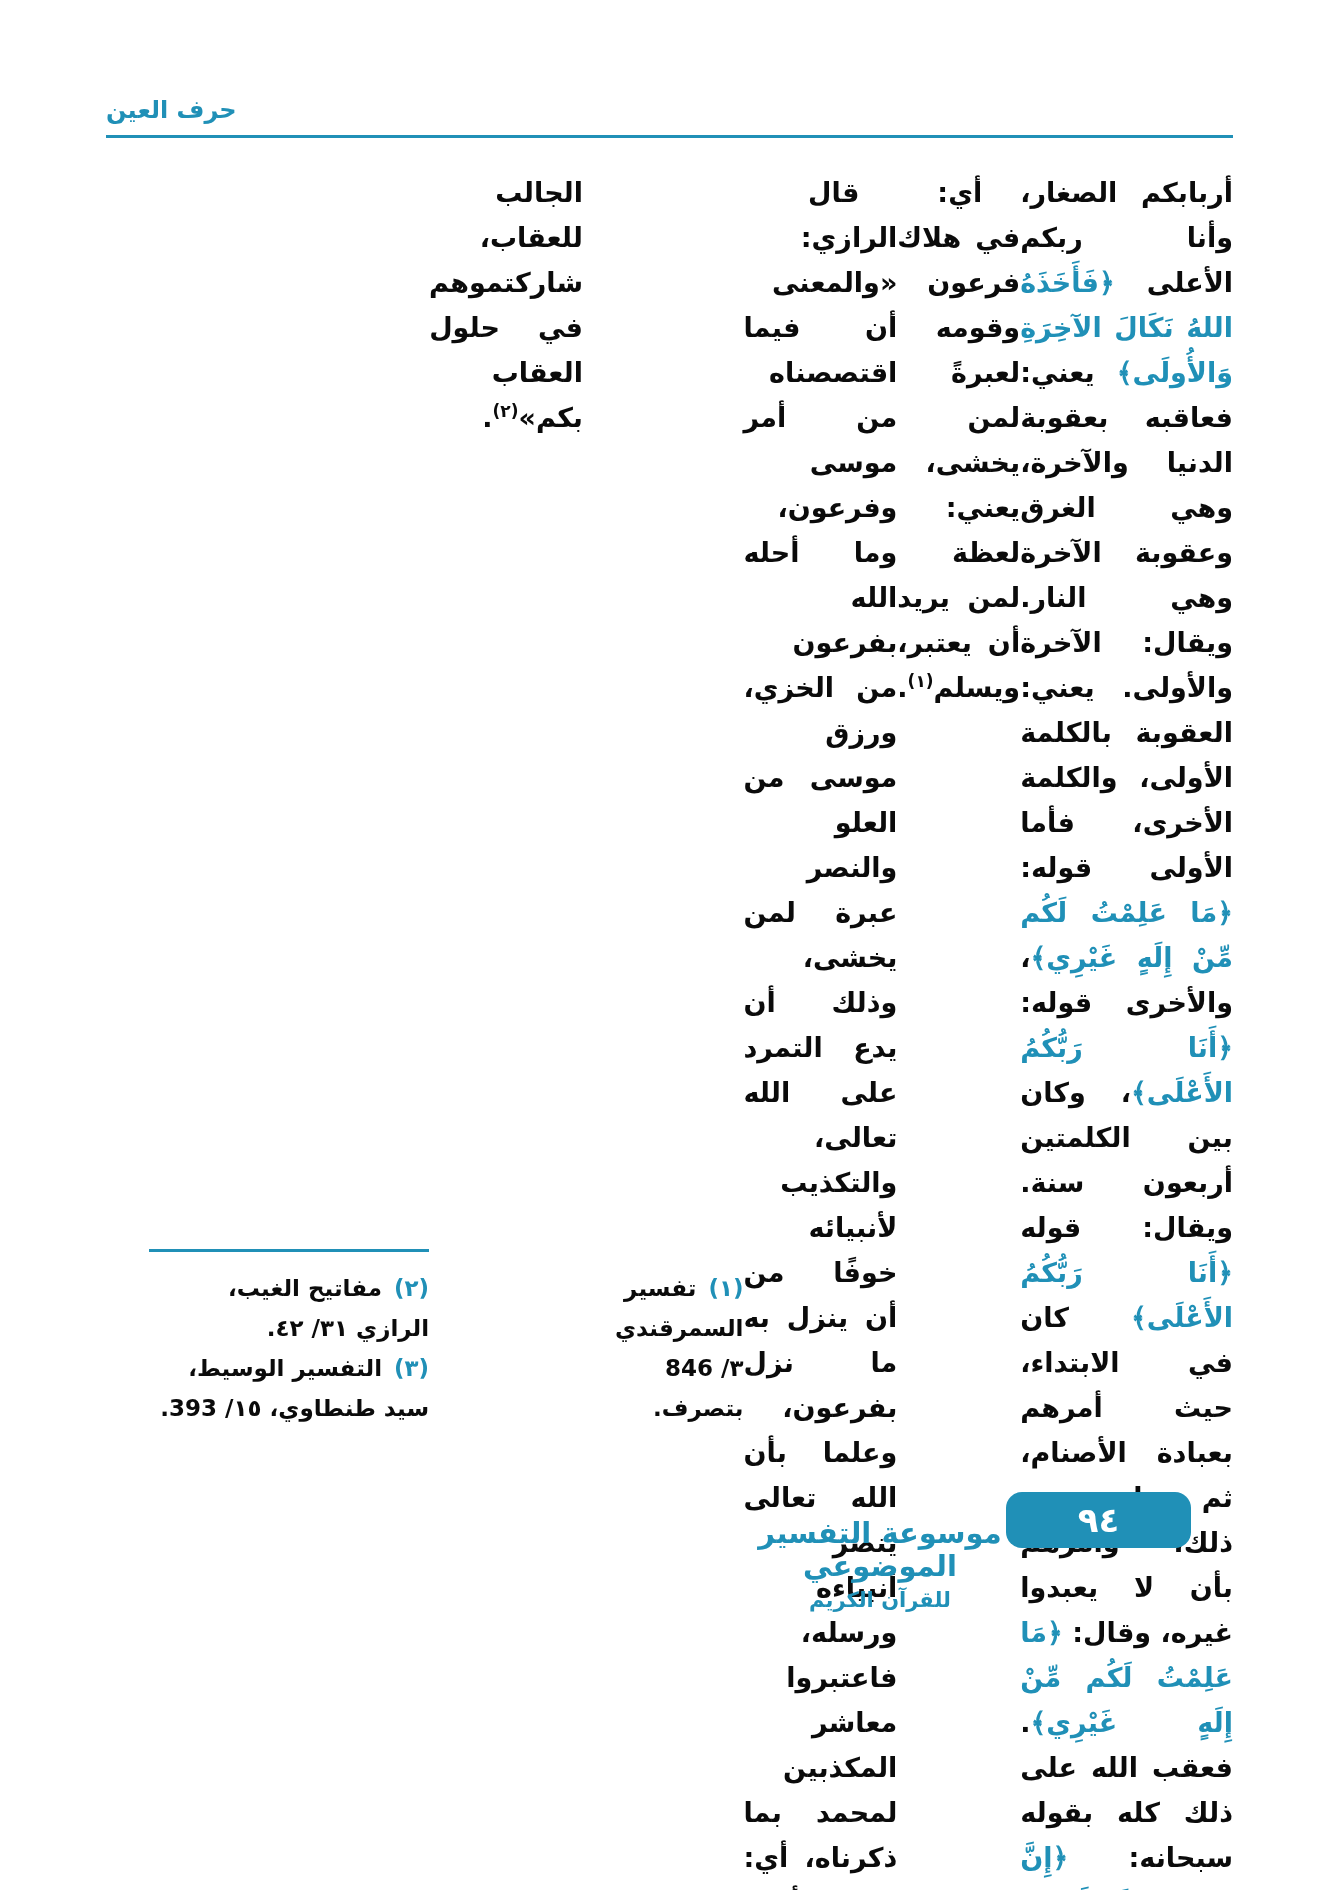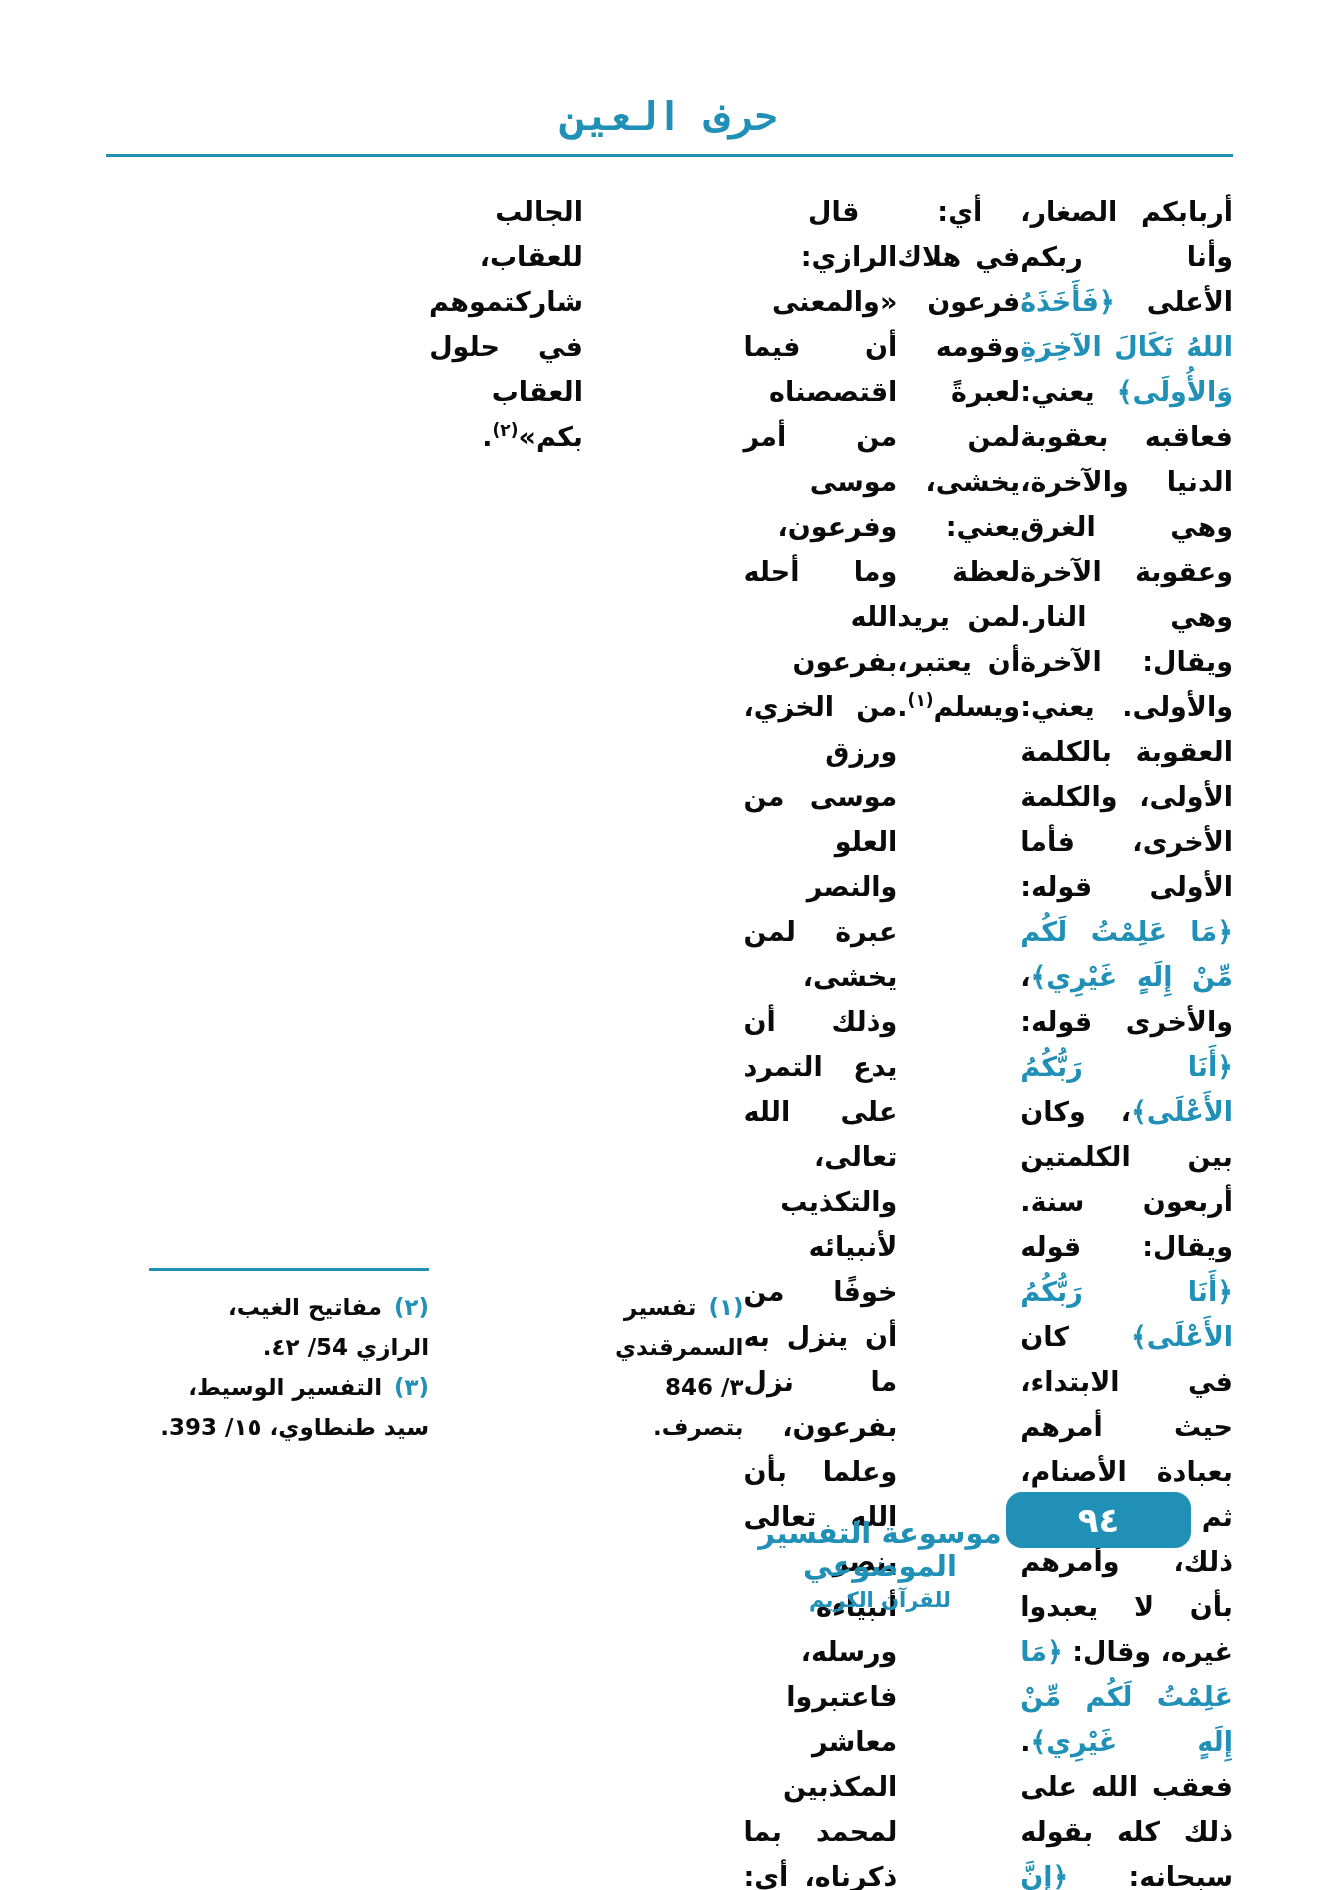--- a/index.html
+++ b/index.html
@@ -13,26 +13,25 @@
     background: #ffffff;
     direction: rtl;
     font-family: "DejaVu Sans", "Liberation Sans", sans-serif;
     color: #0b0b0b;
     overflow: hidden;
   }
   
   .header { padding: 96px 106px 0 106px; }
   .header-title {
     color: var(--accent);
-    font-size: 40px;
+    font-size: 24px;
     font-weight: bold;
-    text-align: center;
+    text-align: left;
     line-height: 1.2;
     letter-spacing: 1px;
-    font-family: Liberation Mono, monospace;
   }
   .header-rule {
     height: 3px;
     background: var(--accent);
     margin-top: 10px;
   }
   
   .columns {
     display: flex;
     gap: 32px;
@@ -126,21 +125,21 @@
         </div>
       </div>
     </div>
 
     <div class="col col-left">
       <p class="para"><span>الجالب للعقاب، شاركتموهم في حلول العقاب بكم»</span><span class="fn-marker">(٢)</span><span>.</span></p>
 
       <div class="footnotes">
         <div class="fn-sep"></div>
         <div class="fn-line">
-          <span class="fn-num">(٢)</span><span>مفاتيح الغيب، الرازي 54/ ٤٢.</span>
+          <span class="fn-num">(٢)</span><span>مفاتيح الغيب، الرازي ٣١/ ٤٢.</span>
         </div>
         <div class="fn-line">
           <span class="fn-num">(٣)</span><span>التفسير الوسيط، سيد طنطاوي، ١٥/ 393.</span>
         </div>
       </div>
     </div>
 
   </div>
 
   <div class="emblem">

